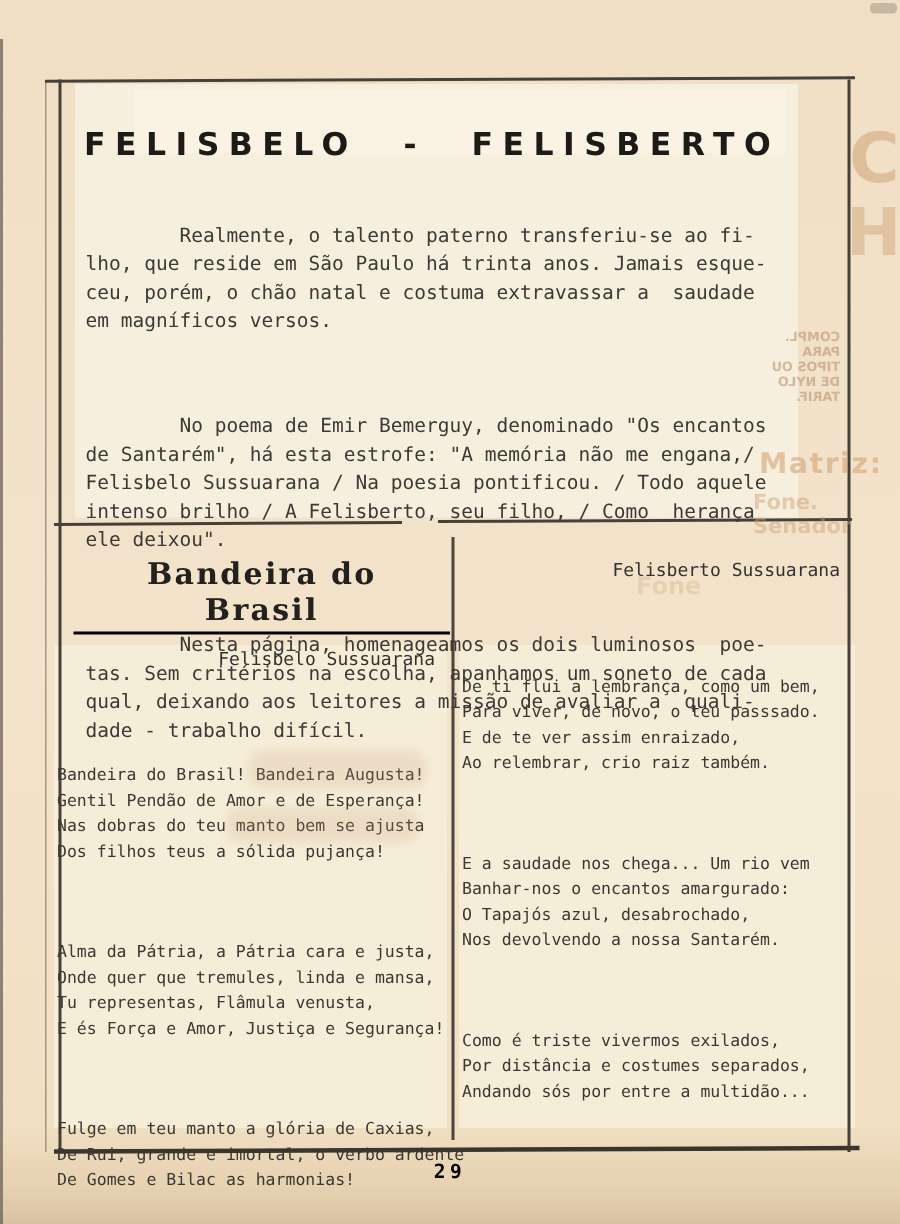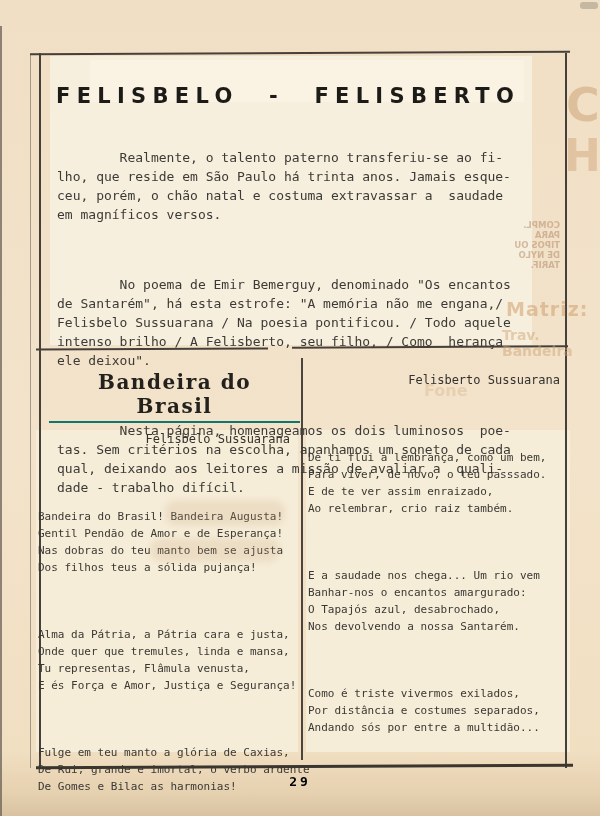--- a/index.html
+++ b/index.html
@@ -34,21 +34,21 @@
   .intro-text{left:57px;top:110px;width:484px;color:#3c3a36;font-size:13px;line-height:19px;white-space:pre;}
   .intro-text .para{margin:0 0 13px 0;}
   
   .poem-col{top:364px;width:262px;color:#3a3833;}
   .poem-col.left{left:38px;}
   .poem-col.right{left:308px;}
   .poem-title{
     text-align:center;font-family:"DejaVu Serif","Liberation Serif",serif;
     font-weight:bold;font-size:20px;letter-spacing:1.5px;color:#23211d;margin:6px 0 0 0;
   }
-  .poem-title .u{display:inline-block;border-bottom:2px solid #0f766e;padding:0 8px 3px 8px;margin-left:11px;}
+  .poem-title .u{display:inline-block;border-bottom:2px solid #000000;padding:0 8px 3px 8px;margin-left:11px;}
   .poem-author{text-align:right;font-size:12px;margin:9px 10px 0 0;color:#33312d;}
   .poem-body{margin-top:28px;font-size:11px;line-height:17px;white-space:pre;}
   .stanza{margin:0 0 16px 0;}
   .col-paper{position:absolute;z-index:-1;background:#f6edd8;}
   .paper-l{left:36px;top:430px;width:262px;height:322px;}
   .paper-r{left:306px;top:430px;width:264px;height:322px;}
   
   .page-number{left:260px;top:774px;width:80px;text-align:center;font-weight:bold;font-size:13px;letter-spacing:3px;color:#000000;}
   
   .ghost{font-family:"DejaVu Sans","Liberation Sans",sans-serif;font-weight:bold;pointer-events:none;}
@@ -141,18 +141,18 @@
 </div>
 
 <div class="abs ghost ghost-c">C</div>
 <div class="abs ghost ghost-h">H</div>
 <div class="abs ghost ghost-ads">COMPL.
 PARA
 TIPOS OU
 DE NYLO
 TARIF.</div>
 <div class="abs ghost ghost-matriz">Matriz:</div>
-<div class="abs ghost ghost-trav">Trav. Bandeira</div>
+<div class="abs ghost ghost-trav">Fone. Senador</div>
 <div class="abs ghost ghost-fone">Fone</div>
 <div class="abs smudge smudge-1"></div>
 <div class="abs smudge smudge-2"></div>
 
 <div class="abs page-number">29</div>
 
 </body></html>

